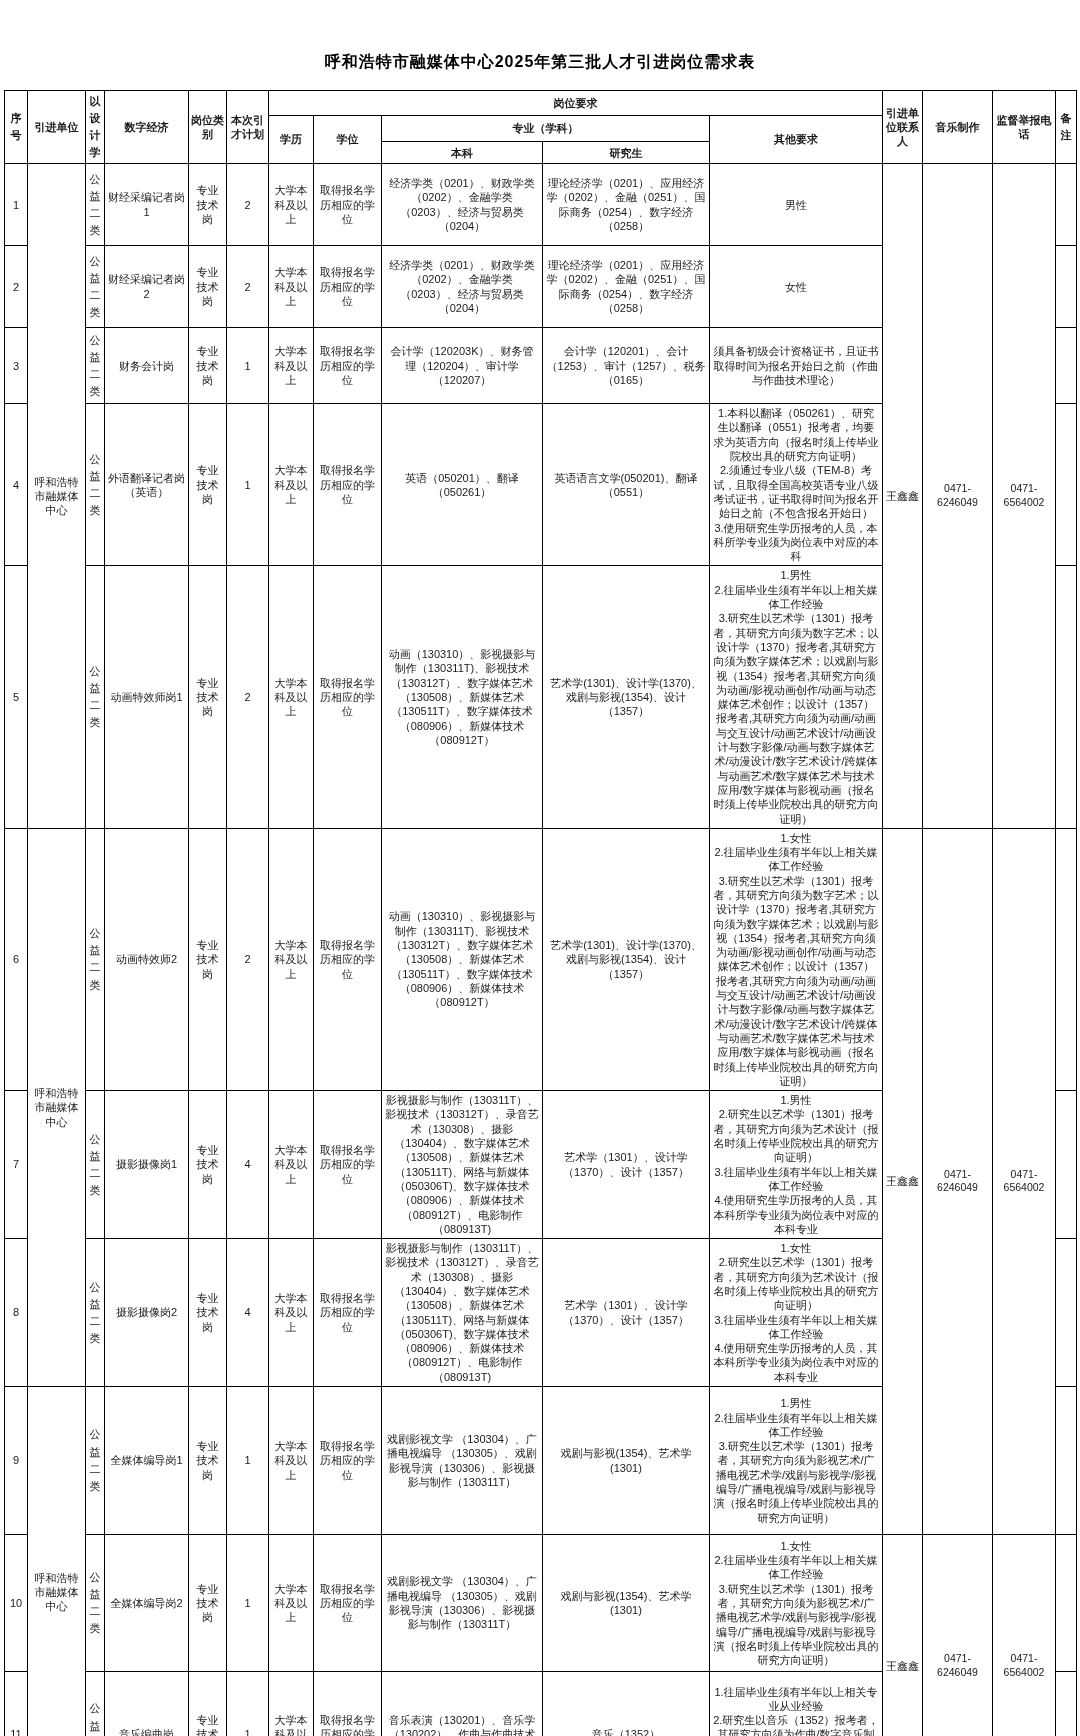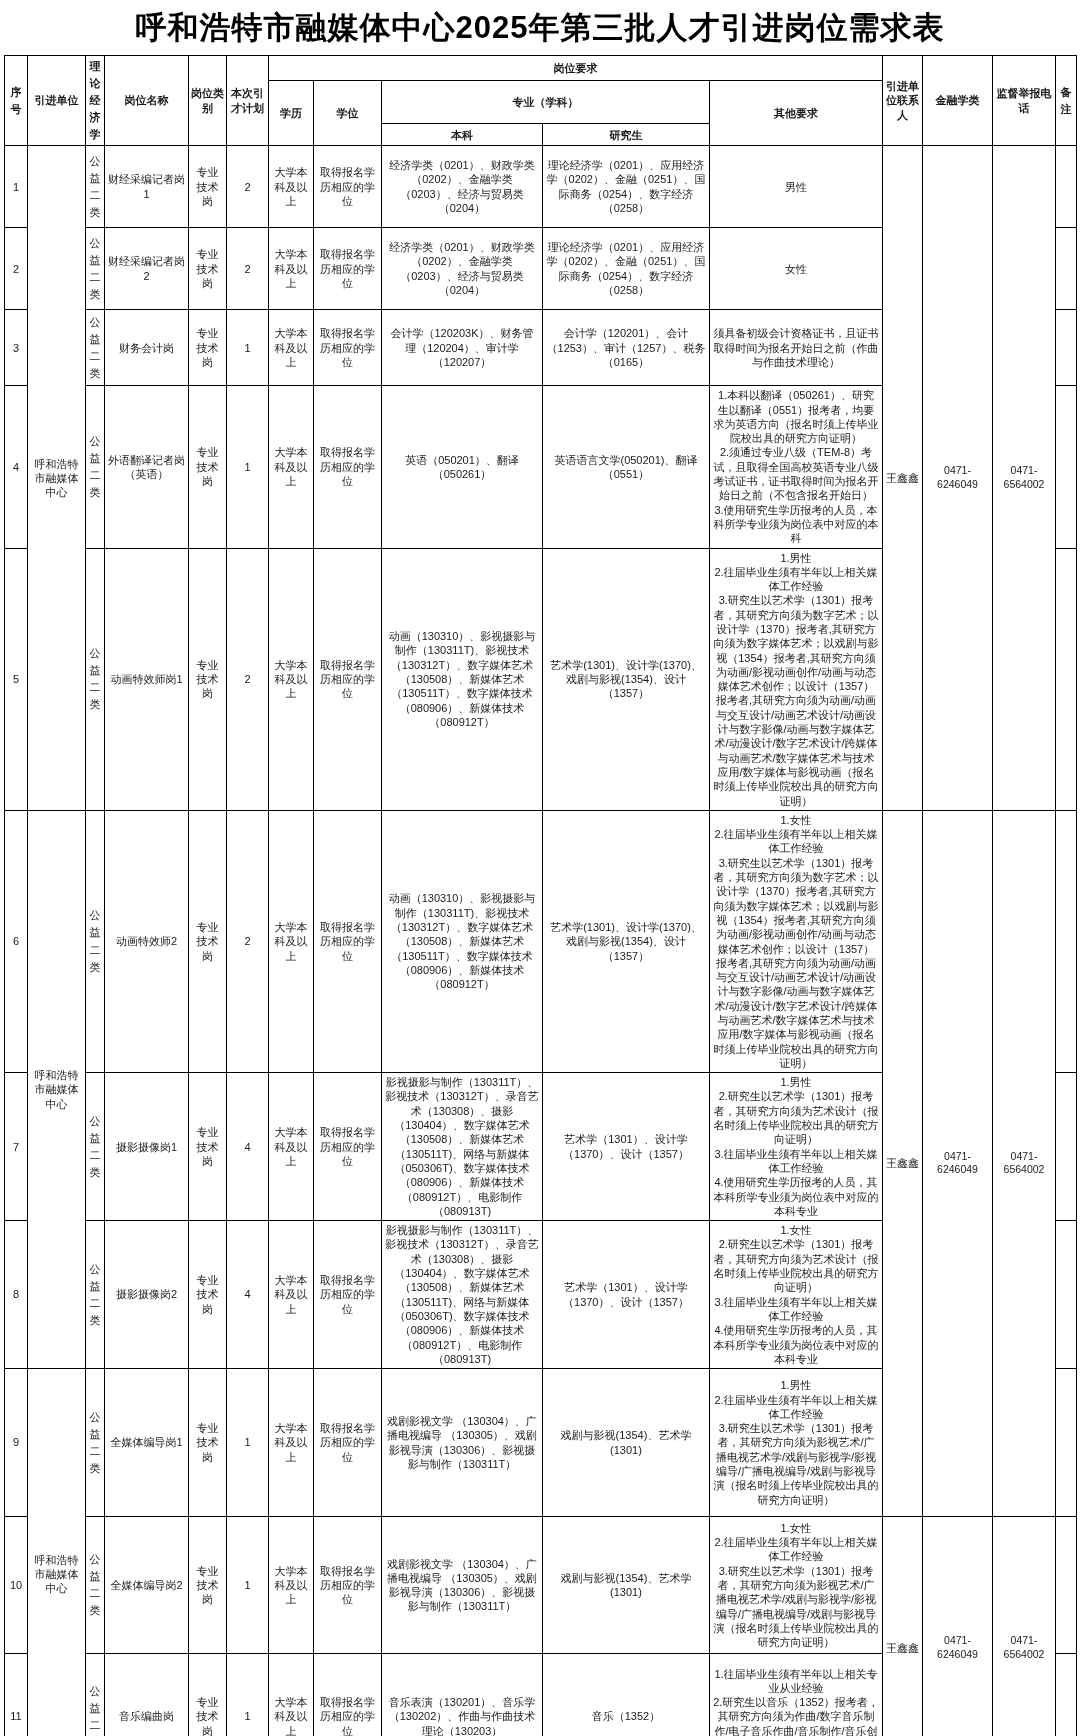--- a/index.html
+++ b/index.html
@@ -1,19 +1,19 @@
 <!DOCTYPE html>
 <html><head>
 <meta charset="utf-8">
 <style>
   html,body{margin:0;padding:0;background:#fff;color:#1a1a1a;
     font-family:"Liberation Sans","DejaVu Sans",sans-serif;}
   .page{width:1080px;box-sizing:border-box;padding:0 4px;}
   .title{height:55px;display:flex;align-items:center;justify-content:center;
-    font-size:31px;font-weight:bold;letter-spacing:1px;color:#000;}
+    font-size:16px;font-weight:bold;letter-spacing:1px;color:#000;margin-top:35px;}
   table{border-collapse:collapse;table-layout:fixed;width:1072px;}
   th,td{border:1px solid #000;font-size:11px;line-height:1.3;padding:2px 3px;
     vertical-align:middle;text-align:center;overflow:hidden;word-break:break-word;}
   th{font-weight:bold;padding:1px 2px;}
   td.l{text-align:center;}
   .pre{white-space:pre-line;text-align:center;}
   .v{word-break:break-all;padding:2px 1px;line-height:1.55;}
   .ph{font-size:10.5px;}
 </style>
 </head>
@@ -37,27 +37,27 @@
         <col style="width:173px">
         <col style="width:40px">
       <col style="width:70px">
         <col style="width:63px">
         <col style="width:21px">
     </colgroup>
     <thead>
       <tr style="height:25px">
         <th rowspan="3" class="v">序号</th>
         <th rowspan="3">引进单位</th>
-        <th rowspan="3" class="v">理论经济学</th>
-        <th rowspan="3">岗位名称</th>
+        <th rowspan="3" class="v">以设计学</th>
+        <th rowspan="3">数字经济</th>
         <th rowspan="3">岗位类别</th>
         <th rowspan="3">本次引才计划</th>
         <th colspan="5">岗位要求</th>
         <th rowspan="3">引进单位联系人</th>
-        <th rowspan="3">金融学类</th>
+        <th rowspan="3">音乐制作</th>
         <th rowspan="3">监督举报电话</th>
         <th rowspan="3" class="v">备注</th>
       </tr>
       <tr style="height:21px">
         <th rowspan="2">学历</th>
         <th rowspan="2">学位</th>
         <th colspan="2">专业（学科）</th>
         <th rowspan="2">其他要求</th>
       </tr>
       <tr style="height:22px">

